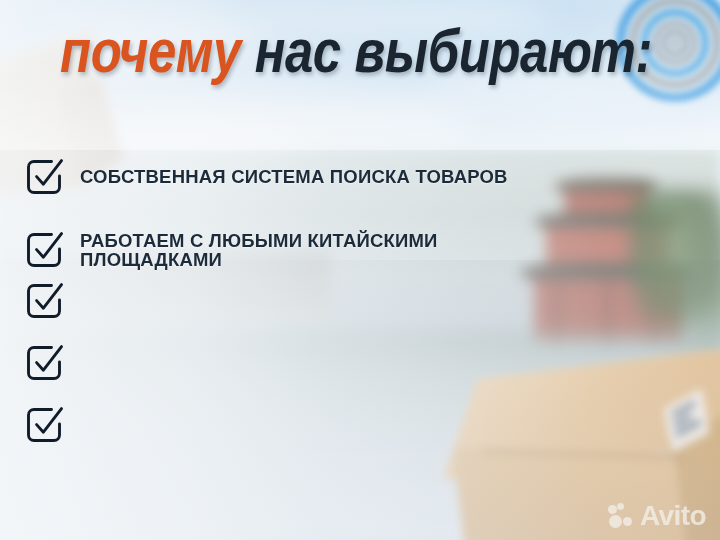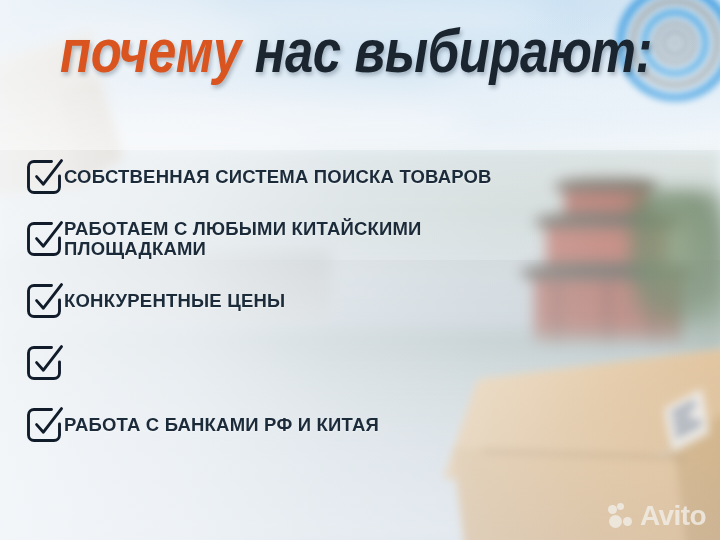--- a/index.html
+++ b/index.html
@@ -205,22 +205,23 @@
 
   
   .features{
     position:absolute;left:24px;top:146px;width:670px;
   }
   .feature{
     position:relative;
     height:62px;
     display:flex;
     align-items:center;
-  }
-  .feature.two-line{align-items:center;}
+    gap:16px;
+  }
+  .feature.two-line{align-items:flex-end;}
 
   .check-icon{
     flex:0 0 auto;
     width:40px;height:40px;
     position:relative;
     display:block;
   }
   .check-icon svg{display:block;width:40px;height:40px;overflow:visible;}
 
   .feature-label{
@@ -343,41 +344,39 @@
 ПЛОЩАДКАМИ</span>
     </div>
 
     <div class="feature">
       <span class="check-icon">
         <svg viewBox="0 0 40 40" fill="none" xmlns="http://www.w3.org/2000/svg">
           <path d="M27.5 4.5H10C6.96 4.5 4.5 6.96 4.5 10v20c0 3.04 2.46 5.5 5.5 5.5h20c3.04 0 5.5-2.46 5.5-5.5V19" stroke="#111c2b" stroke-width="2.9" stroke-linecap="round"></path>
           <path d="M12.6 19.6 L19.4 27.2 L37.5 3.6" stroke="#111c2b" stroke-width="2.9" stroke-linecap="round" stroke-linejoin="round"></path>
         </svg>
       </span>
-      <span class="feature-label">КОНКУРЕНТНЫЕ ЦЕНЫ</span>
     </div>
 
     <div class="feature">
       <span class="check-icon">
         <svg viewBox="0 0 40 40" fill="none" xmlns="http://www.w3.org/2000/svg">
           <path d="M27.5 4.5H10C6.96 4.5 4.5 6.96 4.5 10v20c0 3.04 2.46 5.5 5.5 5.5h20c3.04 0 5.5-2.46 5.5-5.5V19" stroke="#111c2b" stroke-width="2.9" stroke-linecap="round"></path>
           <path d="M12.6 19.6 L19.4 27.2 L37.5 3.6" stroke="#111c2b" stroke-width="2.9" stroke-linecap="round" stroke-linejoin="round"></path>
         </svg>
       </span>
     </div>
 
 
     <div class="feature">
       <span class="check-icon">
         <svg viewBox="0 0 40 40" fill="none" xmlns="http://www.w3.org/2000/svg">
           <path d="M27.5 4.5H10C6.96 4.5 4.5 6.96 4.5 10v20c0 3.04 2.46 5.5 5.5 5.5h20c3.04 0 5.5-2.46 5.5-5.5V19" stroke="#111c2b" stroke-width="2.9" stroke-linecap="round"></path>
           <path d="M12.6 19.6 L19.4 27.2 L37.5 3.6" stroke="#111c2b" stroke-width="2.9" stroke-linecap="round" stroke-linejoin="round"></path>
         </svg>
       </span>
-      <span class="feature-label">РАБОТА С БАНКАМИ РФ И КИТАЯ</span>
     </div>
 
   </div>
 
   <div class="avito">
     <span class="avito-mark">
       <span class="d1"></span>
         <span class="d2"></span>
         <span class="d3"></span>
         <span class="d4"></span>

